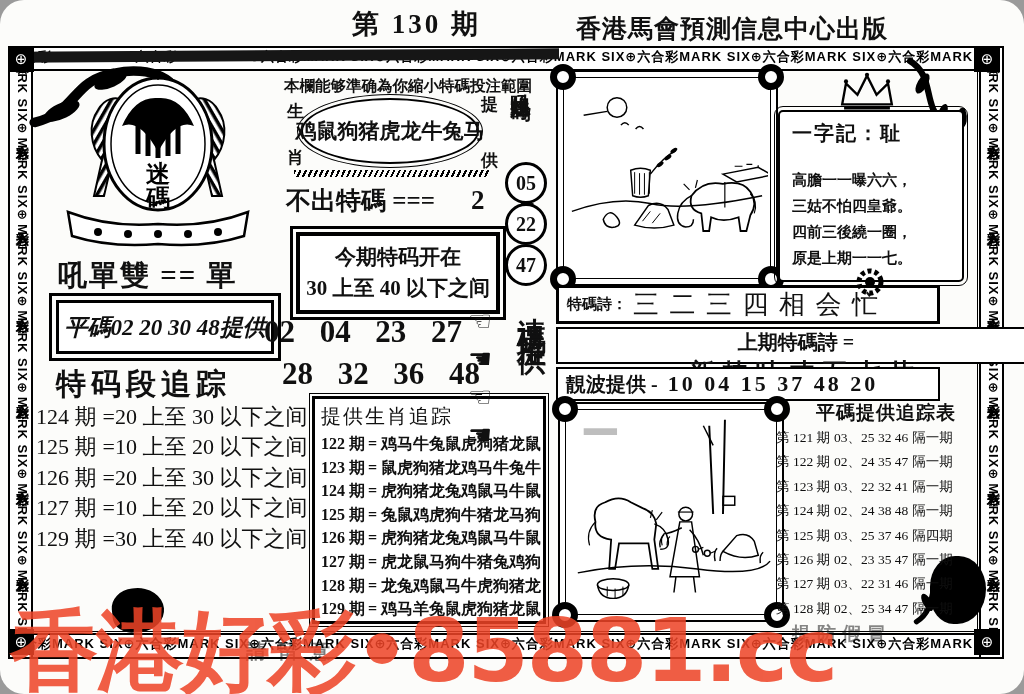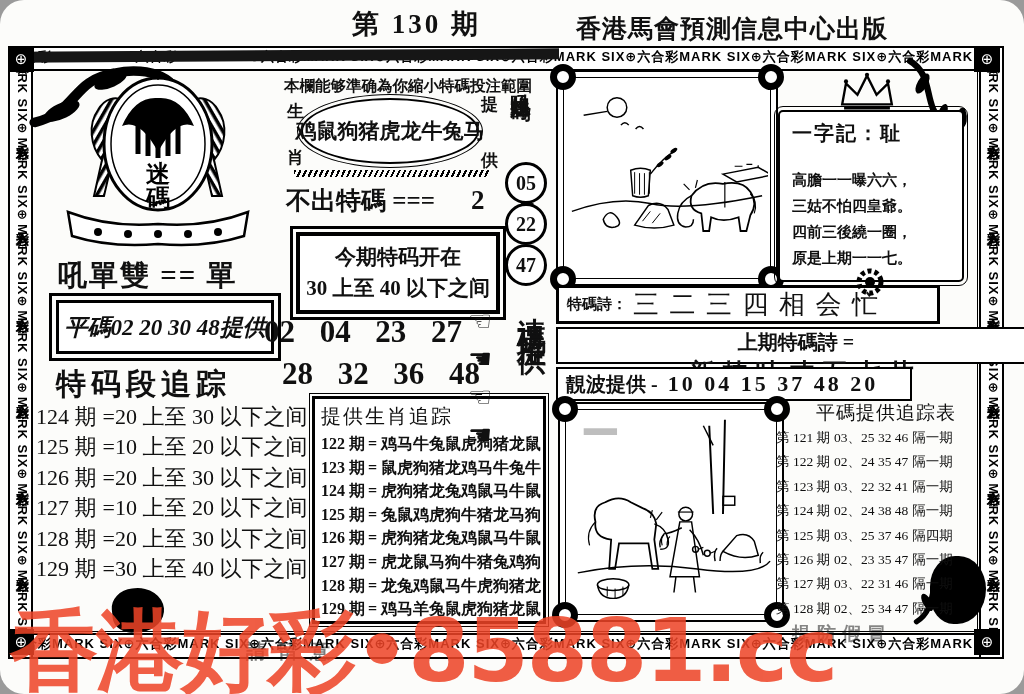--- a/index.html
+++ b/index.html
@@ -91,25 +91,25 @@
   #rosette{left:856px;top:268px;width:28px;height:28px;z-index:3;}
 
   .inforow{border:3px solid #000;display:flex;align-items:center;padding:0 8px;background:#fff;
            box-sizing:border-box;white-space:nowrap;z-index:2;}
   #row1{left:556px;top:285px;width:384px;height:39px;}
   #row1 .lbl{font-size:15px;font-weight:bold;}
   #row1 .val{font-size:26px;font-weight:400;margin-left:6px;letter-spacing:2px;}
   #row2{left:556px;top:327px;width:480px;height:37px;border-width:2.5px;flex-direction:column;}
   #row2 .lbl{font-size:20px;font-weight:600;}
   #row2 .val{font-size:25px;font-weight:900;margin-left:12px;letter-spacing:1px;text-align:right;}
-  #row3{left:556px;top:367px;width:356px;height:34px;border-width:2.5px;}
+  #row3{left:556px;top:367px;width:384px;height:34px;border-width:2.5px;}
   #row3 .lbl{font-size:20px;font-weight:600;}
   #row3 .val{font-size:22px;font-weight:600;margin-left:10px;letter-spacing:3px;}
 
-  #ftrack-title{left:816px;top:400px;width:196px;text-align:left;font-size:19px;font-weight:400;
+  #ftrack-title{left:788px;top:400px;width:196px;text-align:center;font-size:19px;font-weight:700;
                 letter-spacing:1px;z-index:2;}
   #ftrack{left:776px;top:426px;width:202px;font-size:13.5px;line-height:24.4px;white-space:nowrap;z-index:2;}
   .frow span{margin-right:4px;}
 
   
   .fl{z-index:2;}
   #fl-tl{left:26px;top:54px;width:178px;height:76px;}
   #fl-tr{left:892px;top:56px;width:86px;height:100px;transform:scaleX(-1);}
   #fl-br{left:896px;top:540px;width:84px;height:86px;transform:scale(-1,-1);}
   #blob-br{left:930px;top:556px;width:56px;height:68px;background:#000;border-radius:48% 52% 55% 45%;z-index:2;}
@@ -196,21 +196,20 @@
     <span>平碼02 20 30 48提供</span>
   </div>
 
   <div class="abs" id="seg-title">特码段追踪</div>
 
   <div class="abs" id="seg-rows">
     <div class="seg-row"><span>124 期</span><span>=20 上至 30 以下之间</span></div>
     <div class="seg-row"><span>125 期</span><span>=10 上至 20 以下之间</span></div>
     <div class="seg-row"><span>126 期</span><span>=20 上至 30 以下之间</span></div>
     <div class="seg-row"><span>127 期</span><span>=10 上至 20 以下之间</span></div>
-    <div class="seg-row"><span>128 期</span><span>=20 上至 30 以下之间</span></div>
     <div class="seg-row"><span>129 期</span><span>=30 上至 40 以下之间</span></div>
   </div>
 
   <div class="abs" id="blob-left"></div>
 
   <div class="abs" id="slogan">本欄能够準确為你縮小特碼投注範圍</div>
   <div class="abs zlabel" id="zlt">生</div>
   <div class="abs zlabel" id="zrt">提</div>
   <div class="abs zlabel" id="zlb">肖</div>
   <div class="abs zlabel" id="zrb">供</div>

